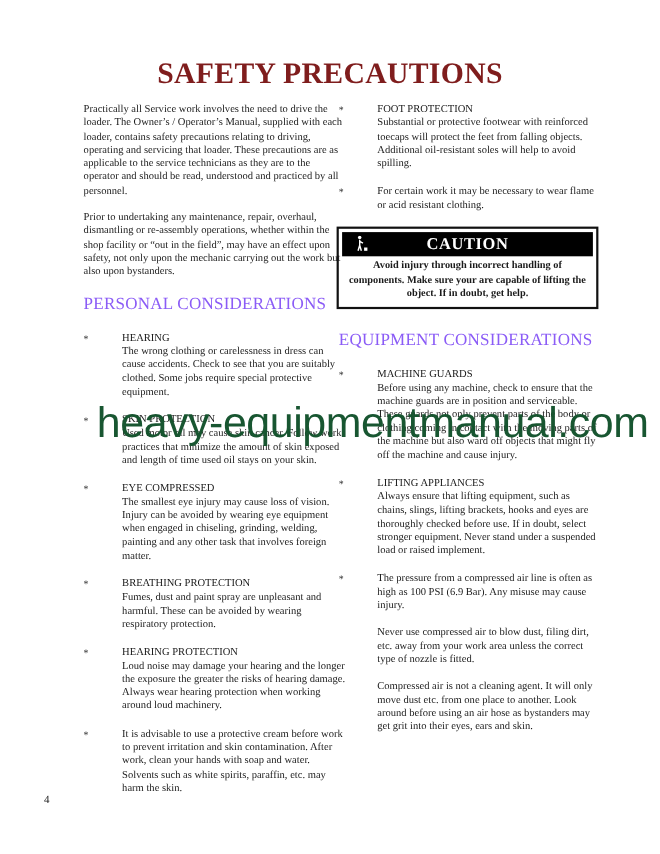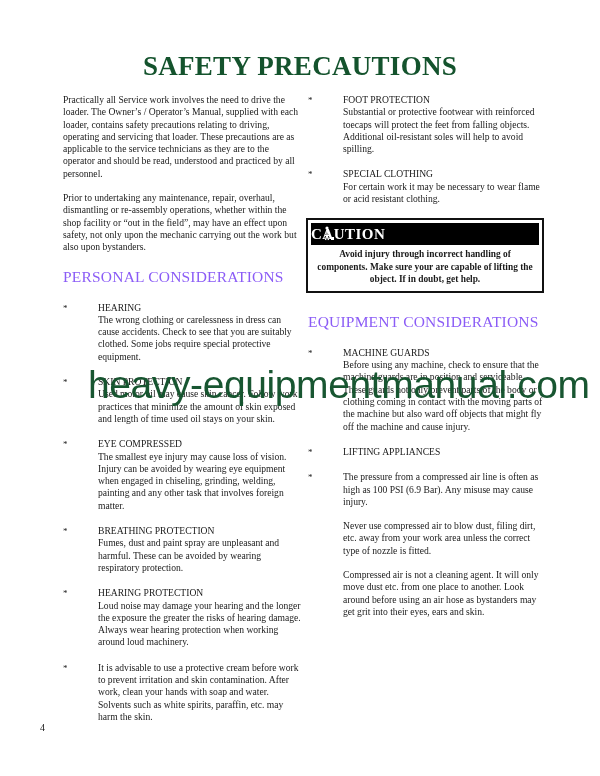--- a/index.html
+++ b/index.html
@@ -17,29 +17,29 @@
     }
     .page-title {
       position: absolute;
       left: 0;
       top: 33px;
       width: 600px;
       text-align: center;
       font-weight: bold;
       font-size: 27px;
       letter-spacing: 0.3px;
-      color: #14532d;
+      color: #7f1d1d;
     }
     .col {
       position: absolute;
       top: 94px;
       font-size: 9.6px;
       line-height: 12.3px;
     }
-    .col-left { left: 63px; width: 238px; }
+    .col-left { left: 76px; width: 238px; }
     .col-right { left: 308px; width: 235px; }
     p.para {
       margin: 0 0 12px 0;
     }
     h2.section {
       font-weight: normal;
       font-size: 15.5px;
       line-height: 18px;
       margin: 0 0 16px 0;
       letter-spacing: 0.2px;
@@ -69,20 +69,21 @@
       border: 2px solid #111;
       padding: 3px;
       margin: 4px 0 20px -2px;
       width: 228px;
     }
     .caution-bar {
       background: #000;
       color: #fff;
       height: 22px;
       position: relative;
+      text-align: center;
       font-weight: bold;
       font-size: 15px;
       line-height: 22px;
       letter-spacing: 0.5px;
     }
     .caution-icon {
       position: absolute;
       left: 12px;
       top: 3px;
       width: 14px;
@@ -157,21 +158,20 @@
 </div>
 
 <div class="col col-right">
   <div class="item">
     <span class="bullet">*</span>
     <span class="item-title">FOOT PROTECTION</span>
     <span class="item-body">Substantial or protective footwear with reinforced toecaps will protect the feet from falling objects. Additional oil-resistant soles will help to avoid spilling.</span>
   </div>
   <div class="item">
     <span class="bullet">*</span>
-    <span class="item-title">SPECIAL CLOTHING</span>
     <span class="item-body">For certain work it may be necessary to wear flame or acid resistant clothing.</span>
   </div>
 
   <div class="caution-box">
     <div class="caution-bar">
       <span class="caution-icon">
         <svg width="14" height="16" viewBox="0 0 14 16">
           <circle cx="4" cy="2" r="1.6" fill="#fff"></circle>
           <path d="M4 4 L4 9 L2.5 14 M4 9 L5.5 14 M4 5.5 L7 7" stroke="#fff" stroke-width="1.3" fill="none"></path>
           <rect x="8" y="11" width="3" height="3" fill="#fff"></rect>
@@ -185,20 +185,21 @@
   <h2 class="section">EQUIPMENT CONSIDERATIONS</h2>
 
   <div class="item">
     <span class="bullet">*</span>
     <span class="item-title">MACHINE GUARDS</span>
     <span class="item-body">Before using any machine, check to ensure that the machine guards are in position and serviceable. These guards not only prevent parts of the body or clothing coming in contact with the moving parts of the machine but also ward off objects that might fly off the machine and cause injury.</span>
   </div>
   <div class="item">
     <span class="bullet">*</span>
     <span class="item-title">LIFTING APPLIANCES</span>
+    <span class="item-body">Always ensure that lifting equipment, such as chains, slings, lifting brackets, hooks and eyes are thoroughly checked before use. If in doubt, select stronger equipment. Never stand under a suspended load or raised implement.</span>
   </div>
   <div class="item">
     <span class="bullet">*</span>
     <span class="item-body">The pressure from a compressed air line is often as high as 100 PSI (6.9 Bar). Any misuse may cause injury.</span>
     <span class="item-body">Never use compressed air to blow dust, filing dirt, etc. away from your work area unless the correct type of nozzle is fitted.</span>
     <span class="item-body">Compressed air is not a cleaning agent. It will only move dust etc. from one place to another. Look around before using an air hose as bystanders may get grit into their eyes, ears and skin.</span>
   </div>
 </div>
 
 <div class="page-number">4</div>

